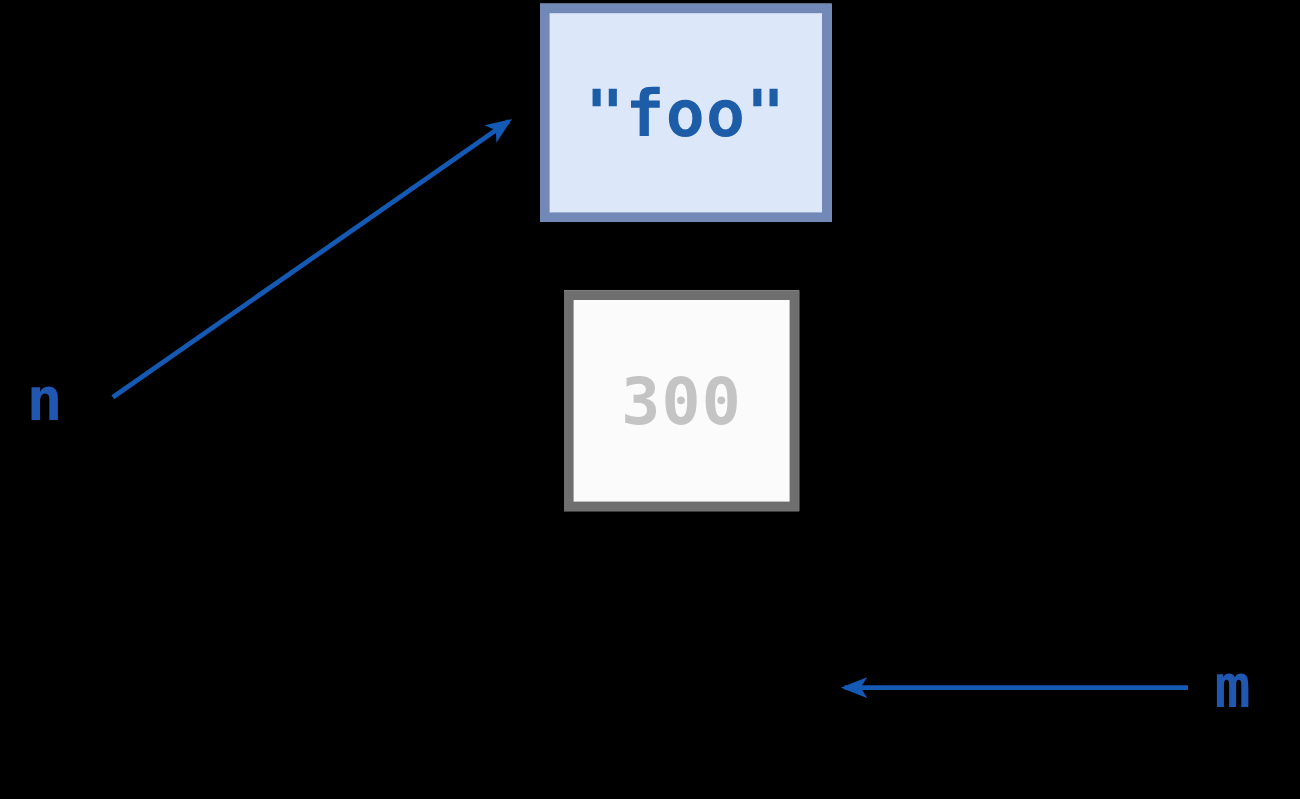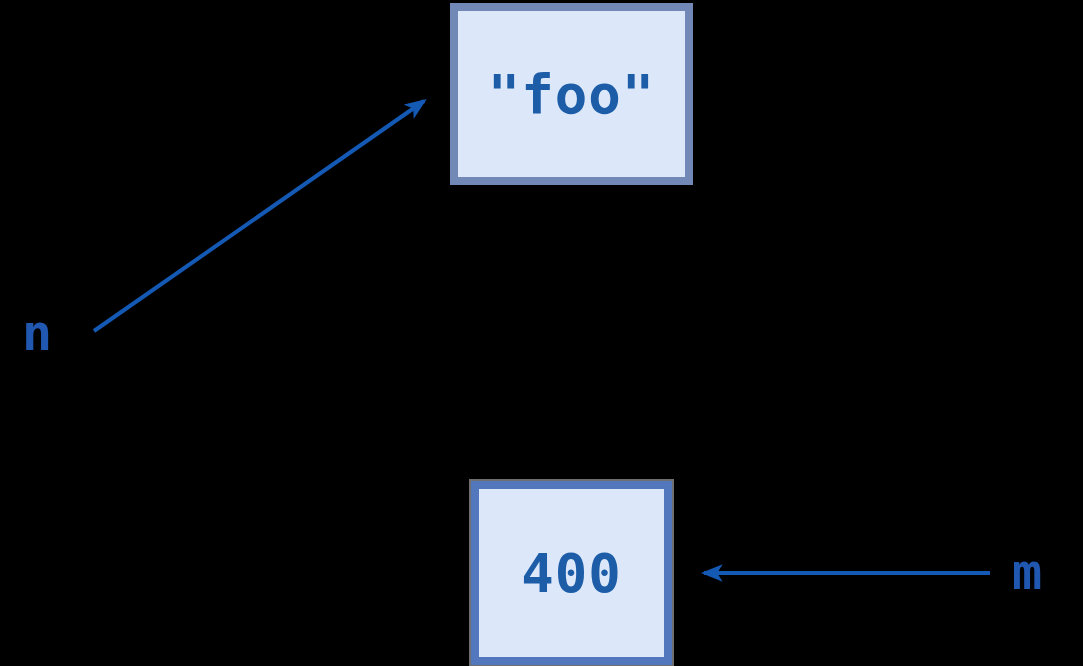--- a/index.html
+++ b/index.html
@@ -92,20 +92,20 @@
     <line x1="94" y1="331" x2="424" y2="101" marker-end="url(#ah)"></line>
     <line x1="990" y1="573" x2="704" y2="573" marker-end="url(#ah)"></line>
   </svg>
 
   <div class="var-label" id="label-n">n</div>
 
   <div class="value-box box-active" id="box-foo">
     <span>"foo"</span>
   </div>
 
+  <div class="value-box box-inactive" id="box-300">
+    <span>300</span>
+  </div>
 
-  <div class="value-box box-active-strong" id="box-400">
-    <span>400</span>
-  </div>
 
   <div class="var-label" id="label-m">m</div>
 
 </div>
 
 </body></html>

